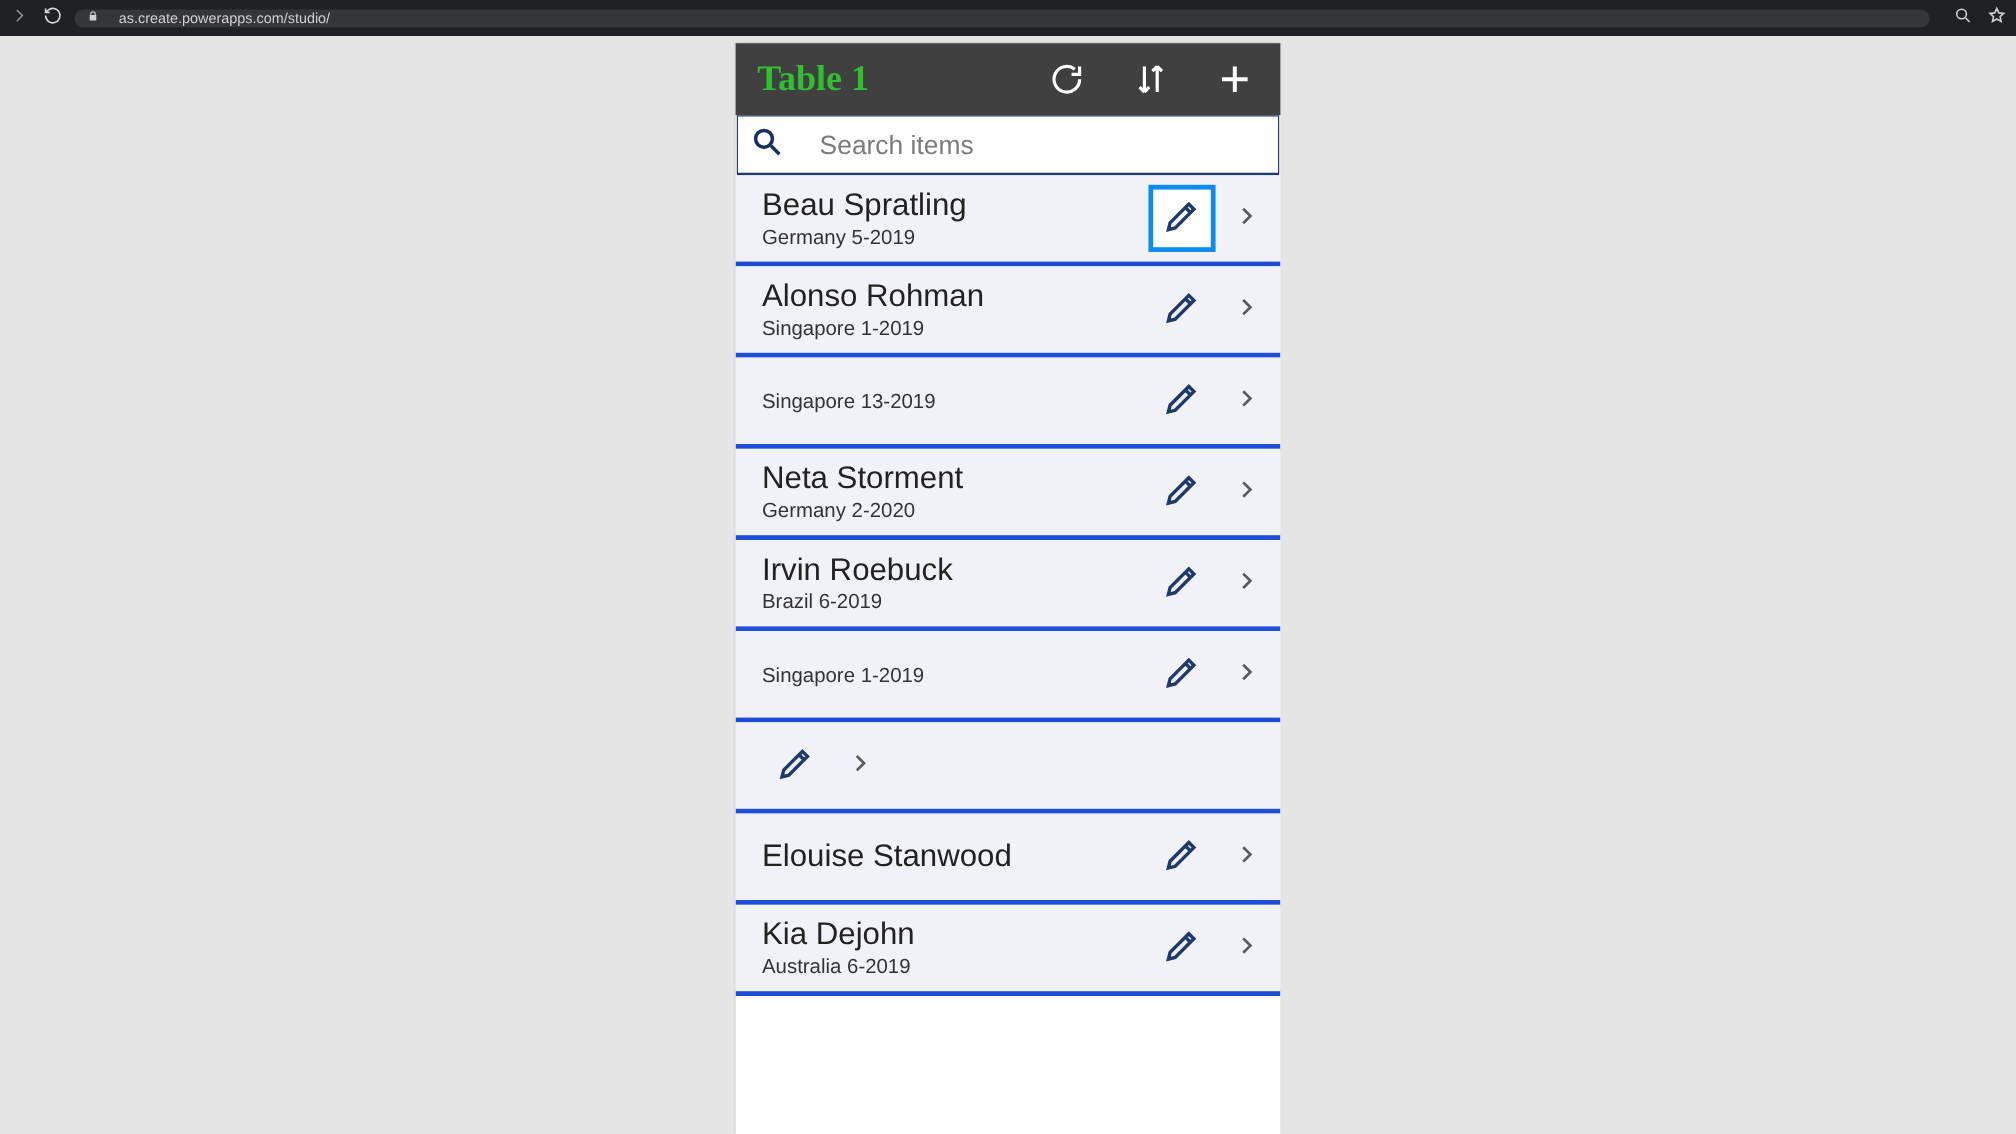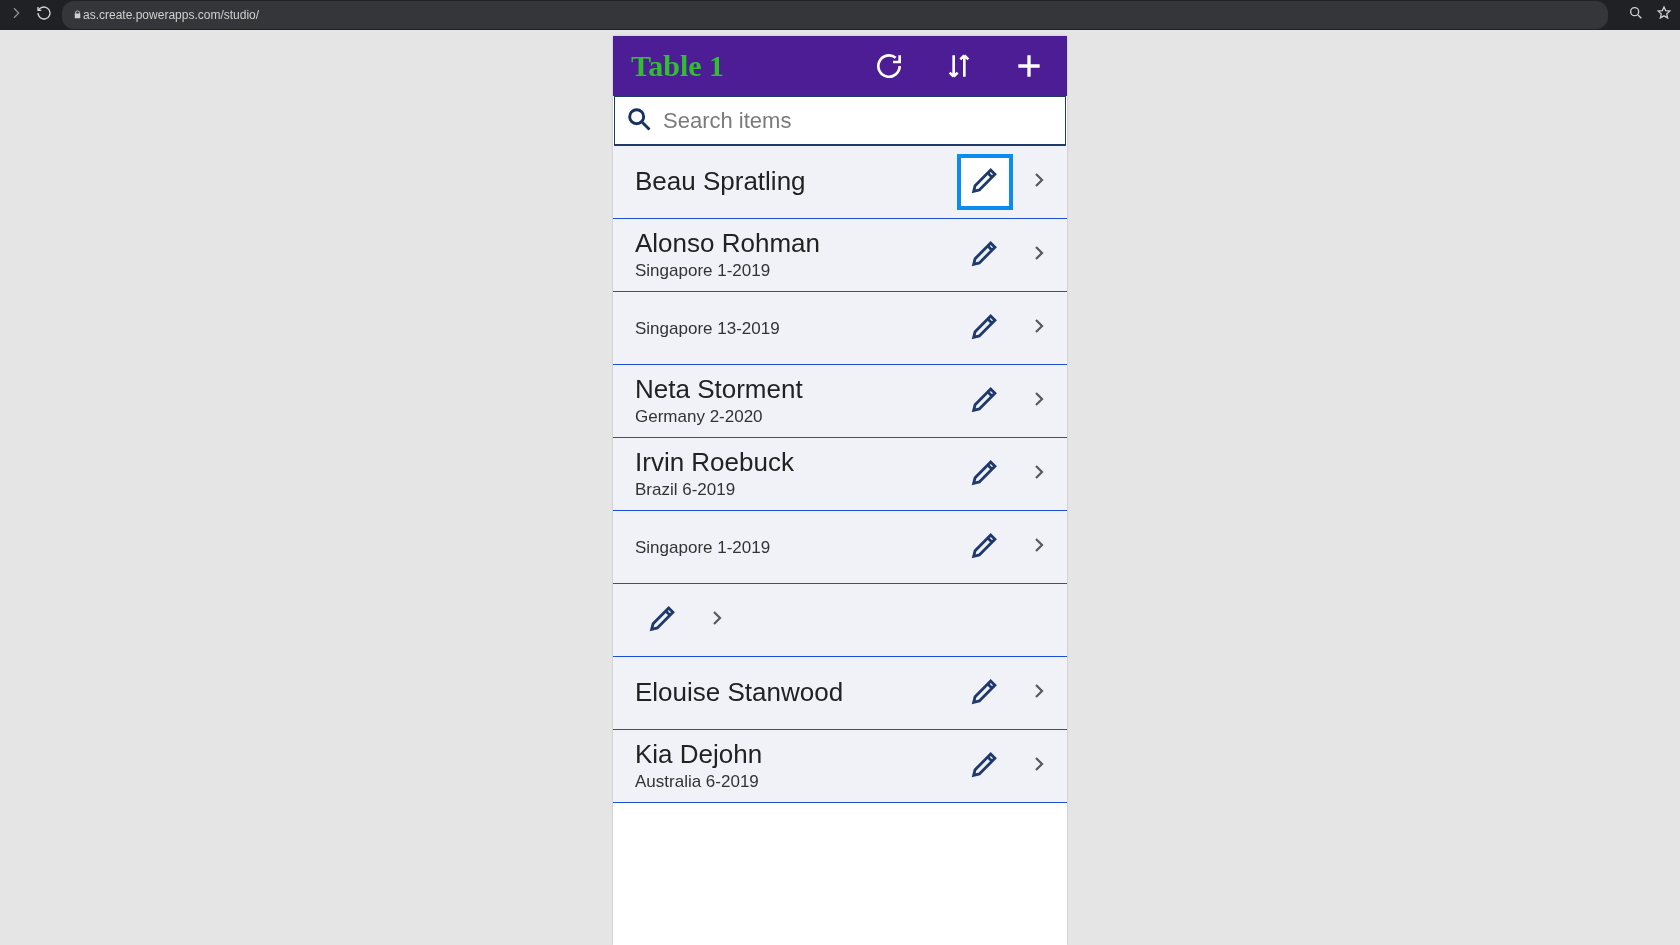--- a/index.html
+++ b/index.html
@@ -17,27 +17,27 @@
     display: flex;
     align-items: center;
     padding: 0 8px;
     gap: 10px;
   }
   .nav-controls { display: flex; align-items: center; gap: 12px; }
   .nav-arrow svg { width: 16px; height: 16px; }
   .reload-btn svg { width: 16px; height: 16px; }
   .address-bar {
     flex: 1;
-    height: 28px;
+    height: 15px;
     background: #35363a;
     border-radius: 12px;
     display: flex;
     align-items: center;
     padding: 0 10px;
-    gap: 0;
+    gap: 16px;
   }
   .lock-icon svg { width: 11px; height: 11px; }
   .url-text { color: #d0d0d0; font-size: 12px; }
   .chrome-actions { display: flex; align-items: center; gap: 12px; margin-left: 10px; }
   .chrome-actions svg { width: 16px; height: 16px; }
 
   
   .stage {
     width: 100%;
     height: calc(100% - 30px);
@@ -51,21 +51,21 @@
   .app-frame {
     width: 454px;
     background: #fff;
     display: flex;
     flex-direction: column;
     box-shadow: 0 0 2px rgba(0,0,0,.2);
   }
 
   .app-header {
     height: 60px;
-    background: #4c1d95;
+    background: #404040;
     display: flex;
     align-items: center;
     padding: 0 12px 0 18px;
   }
   .app-title {
     flex: 1;
     color: #2fbf2f;
     font-family: "Comic Sans MS", "Comic Sans", cursive;
     font-size: 30px;
     font-weight: bold;
@@ -76,36 +76,37 @@
 
   .search-row {
     border: 1px solid #1f3a6a;
     border-top-width: 1px;
     border-bottom-width: 2px;
     height: 50px;
     display: flex;
     align-items: center;
     padding: 0 6px 0 10px;
     margin: 0 1px;
+    gap: 20px;
   }
   .search-row svg { width: 28px; height: 28px; stroke: #18315f; }
   .search-input {
     flex: 1;
     border: none;
     outline: none;
     font-size: 22px;
     color: #333;
     margin-left: 10px;
     background: transparent;
   }
   .search-input::placeholder { color: #7b7b7b; }
 
   .list { flex: 1; overflow: hidden; }
   .list-item {
-    border-bottom: 1px solid #1d4ed8;
+    border-bottom: 4px solid #1d4ed8;
     background: #f0f2f7;
     padding: 8px 10px 8px 22px;
     display: flex;
     align-items: center;
     min-height: 73px;
   }
   .item-text { flex: 1; }
   .item-title { font-size: 26px; color: #222; line-height: 1.15; }
   .item-sub { font-size: 17px; color: #333; margin-top: 2px; }
   .item-actions { display: flex; align-items: center; gap: 12px; margin-right: 4px; }
@@ -198,20 +199,21 @@
             <path d="M21 21l-6-6"></path>
           </svg>
       </span>
       <input class="search-input" type="text" placeholder="Search items" style="">
     </div>
 
     <div class="list" id="list">
         <div class="list-item">
           <div class="item-text">
             <div class="item-title">Beau Spratling</div>
+            <div class="item-sub">Germany 5-2019</div>
           </div>
           <div class="item-actions">
             <div class="edit-btn selected">
               <span><svg viewBox="0 0 24 24" fill="none" stroke="#1f3a6a" stroke-width="2">
                   <path d="M4 20l1-4L16 5l3 3L8 19l-4 1z"></path>
                   <path d="M14 7l3 3"></path>
                 </svg></span>
             </div>
             <div class="nav-btn">
               <span><svg viewBox="0 0 24 24" fill="none" stroke="#5a5a5a" stroke-width="3">

